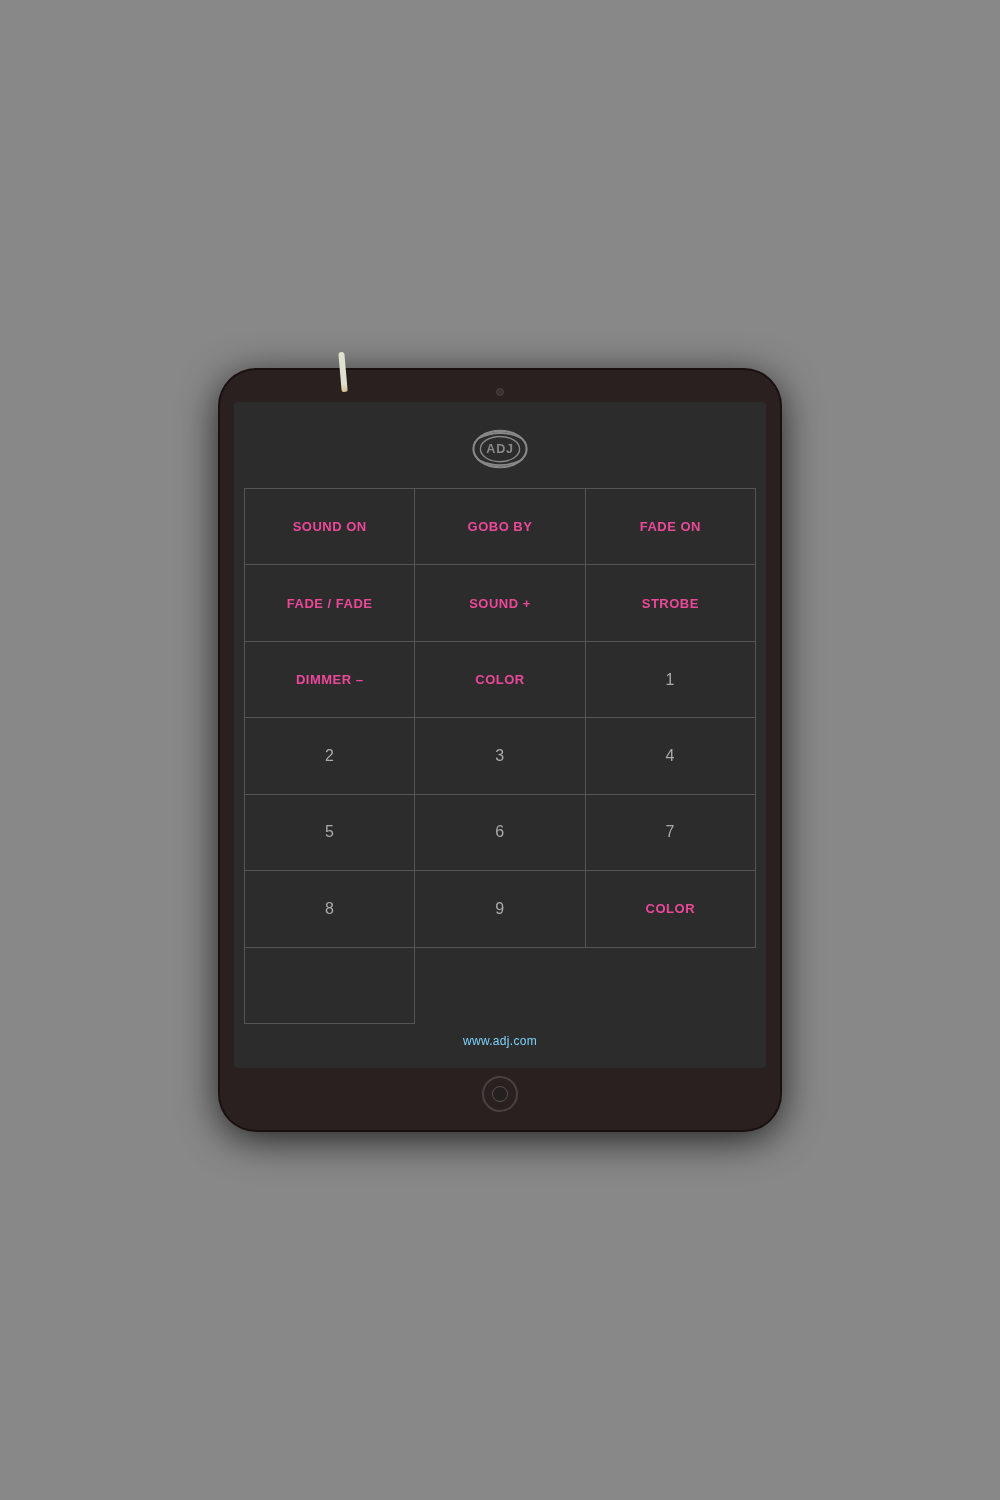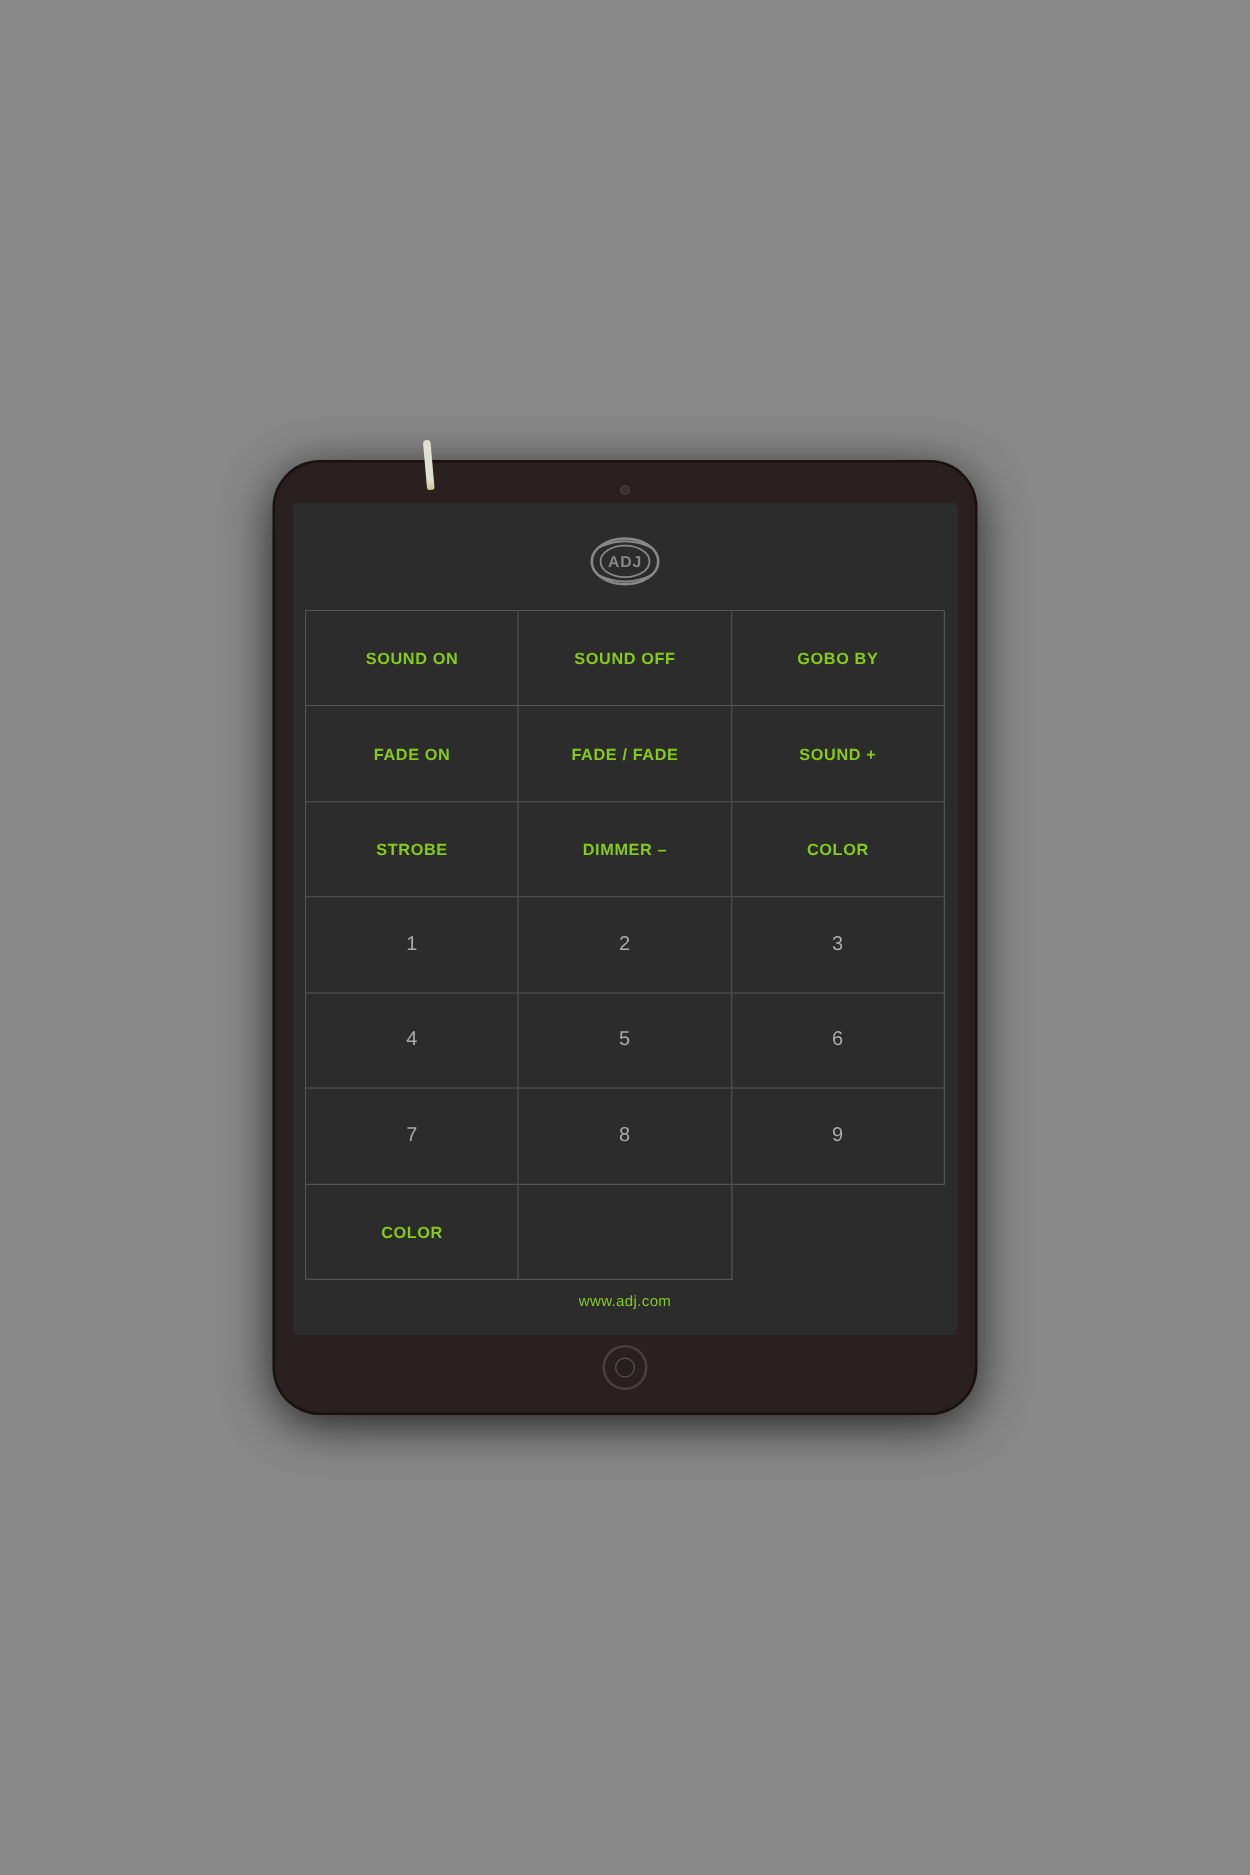--- a/index.html
+++ b/index.html
@@ -70,21 +70,21 @@
       border-top: 1px solid #555;
       border-left: 1px solid #555;
     }
 
     .btn-cell {
       border-right: 1px solid #555;
       border-bottom: 1px solid #555;
       display: flex;
       align-items: center;
       justify-content: center;
-      color: #84cc16;
+      color: #ec4899;
       font-size: 13px;
       font-weight: bold;
       letter-spacing: 0.5px;
       background: #2c2c2c;
       cursor: pointer;
       min-height: 68px;
       transition: background 0.1s;
     }
 
     .btn-cell.empty {
@@ -95,21 +95,21 @@
       font-size: 16px;
       font-weight: normal;
       color: #aaaaaa;
     }
 
     
     .footer {
       width: 100%;
       padding: 10px 0;
       text-align: center;
-      color: #84cc16;
+      color: #7dd3fc;
       font-size: 12px;
       letter-spacing: 0.3px;
     }
 
     .tablet-home {
       width: 36px;
       height: 36px;
       border-radius: 50%;
       border: 2px solid #4a4040;
       background: #2a2020;
@@ -167,23 +167,20 @@
 
         <path d="M 20 54 Q 50 68 80 54" fill="none" stroke="#888" stroke-width="2.5" stroke-linecap="round"></path>
       </svg>
     </div>
 
     <div class="button-grid" id="button-grid">
     <div class="btn-cell">
           <span class="btn-cell-label">SOUND ON</span>
         </div>
         <div class="btn-cell">
-          <span class="btn-cell-label">SOUND OFF</span>
-        </div>
-        <div class="btn-cell">
           <span class="btn-cell-label">GOBO BY</span>
         </div>
         <div class="btn-cell">
           <span class="btn-cell-label">FADE ON</span>
         </div>
         <div class="btn-cell">
           <span class="btn-cell-label">FADE / FADE</span>
         </div>
         <div class="btn-cell">
           <span class="btn-cell-label">SOUND +</span>

